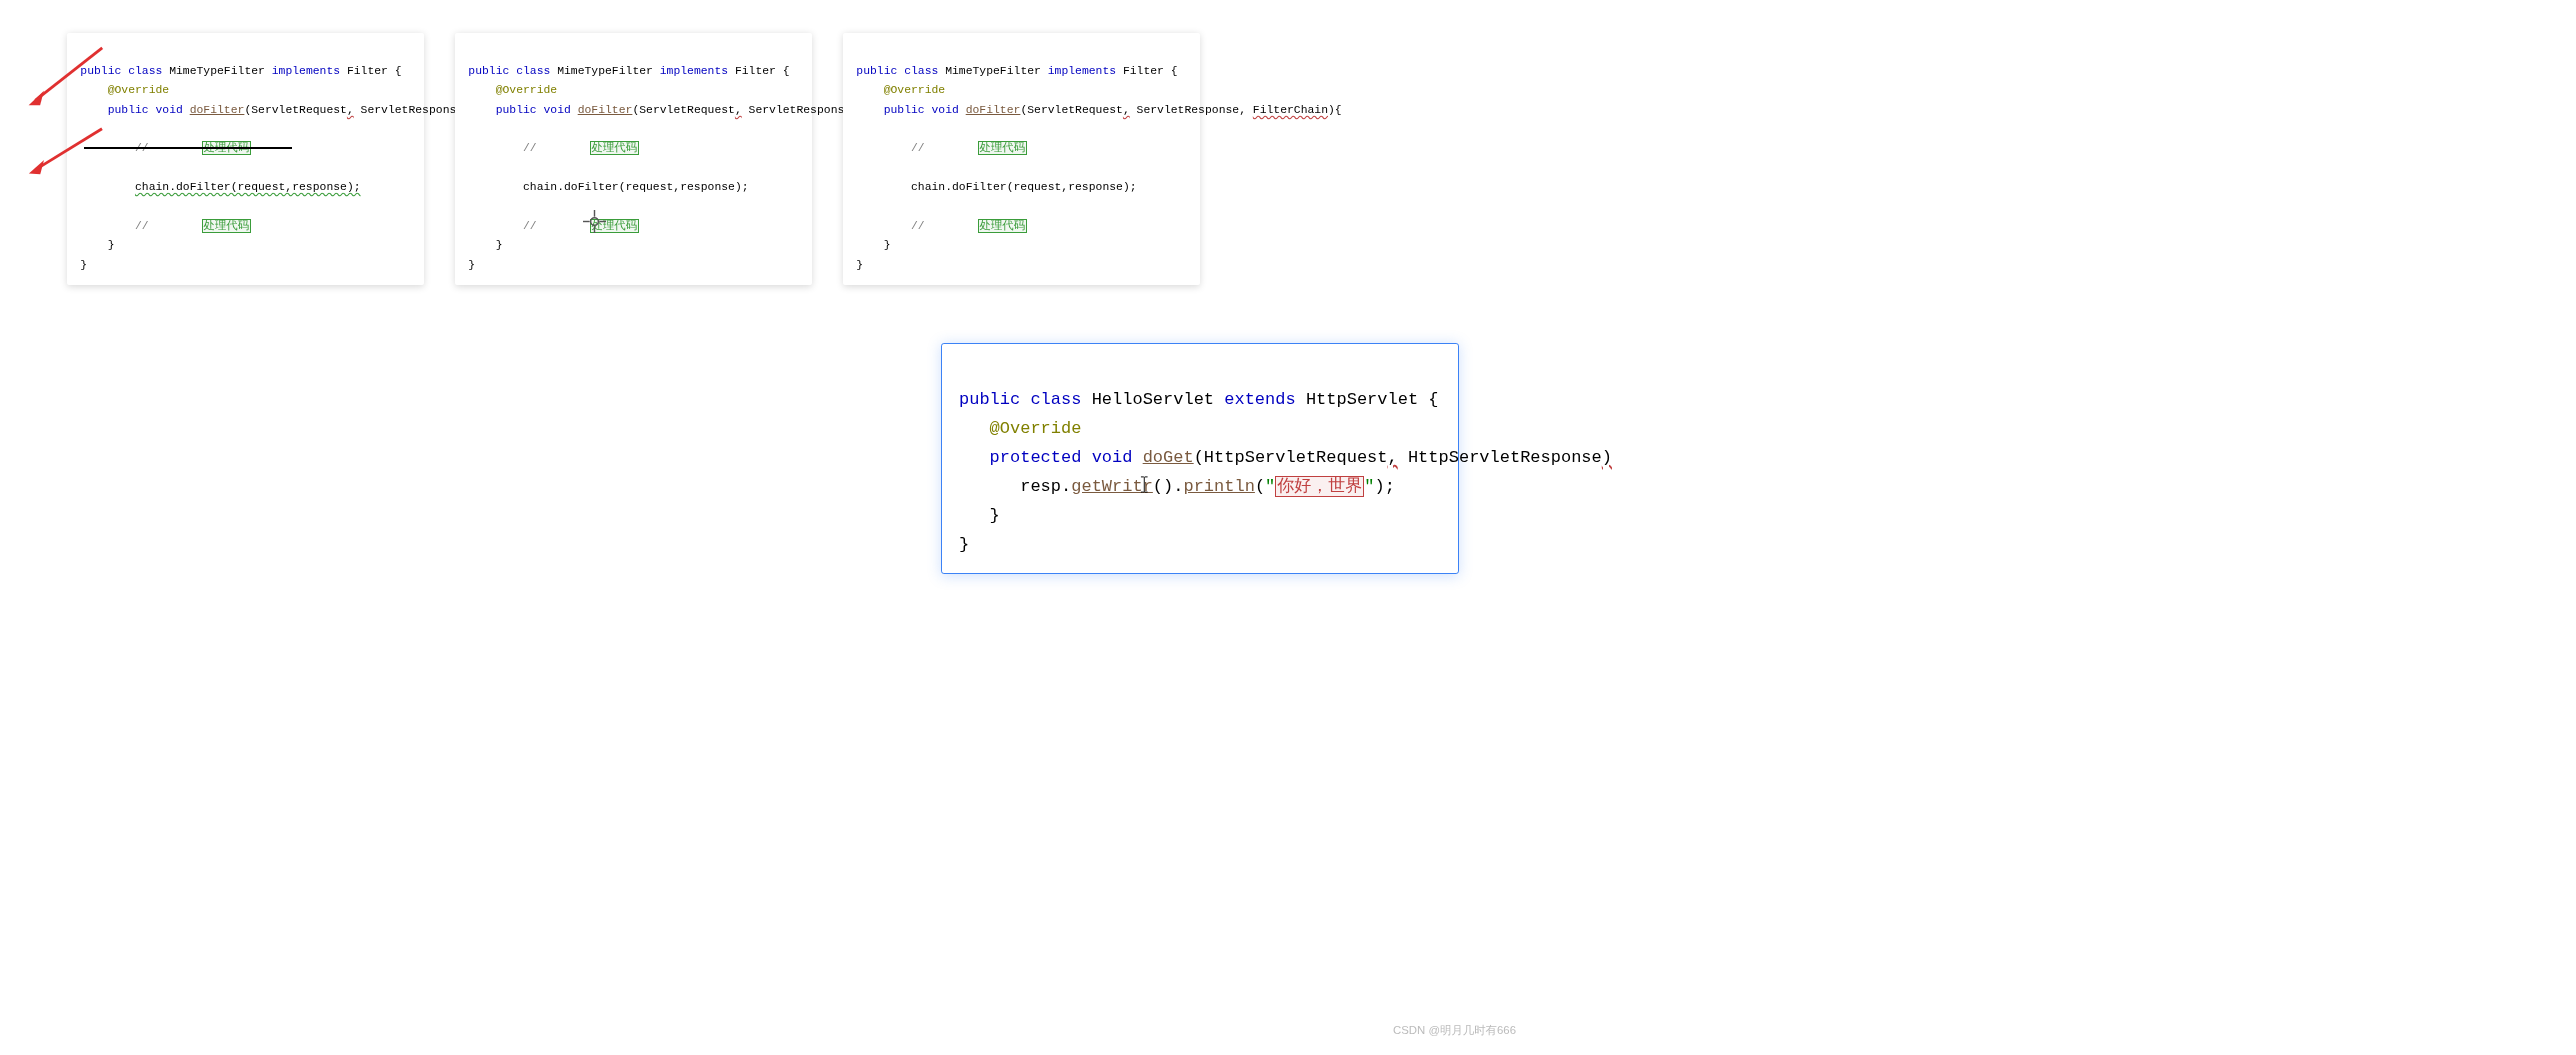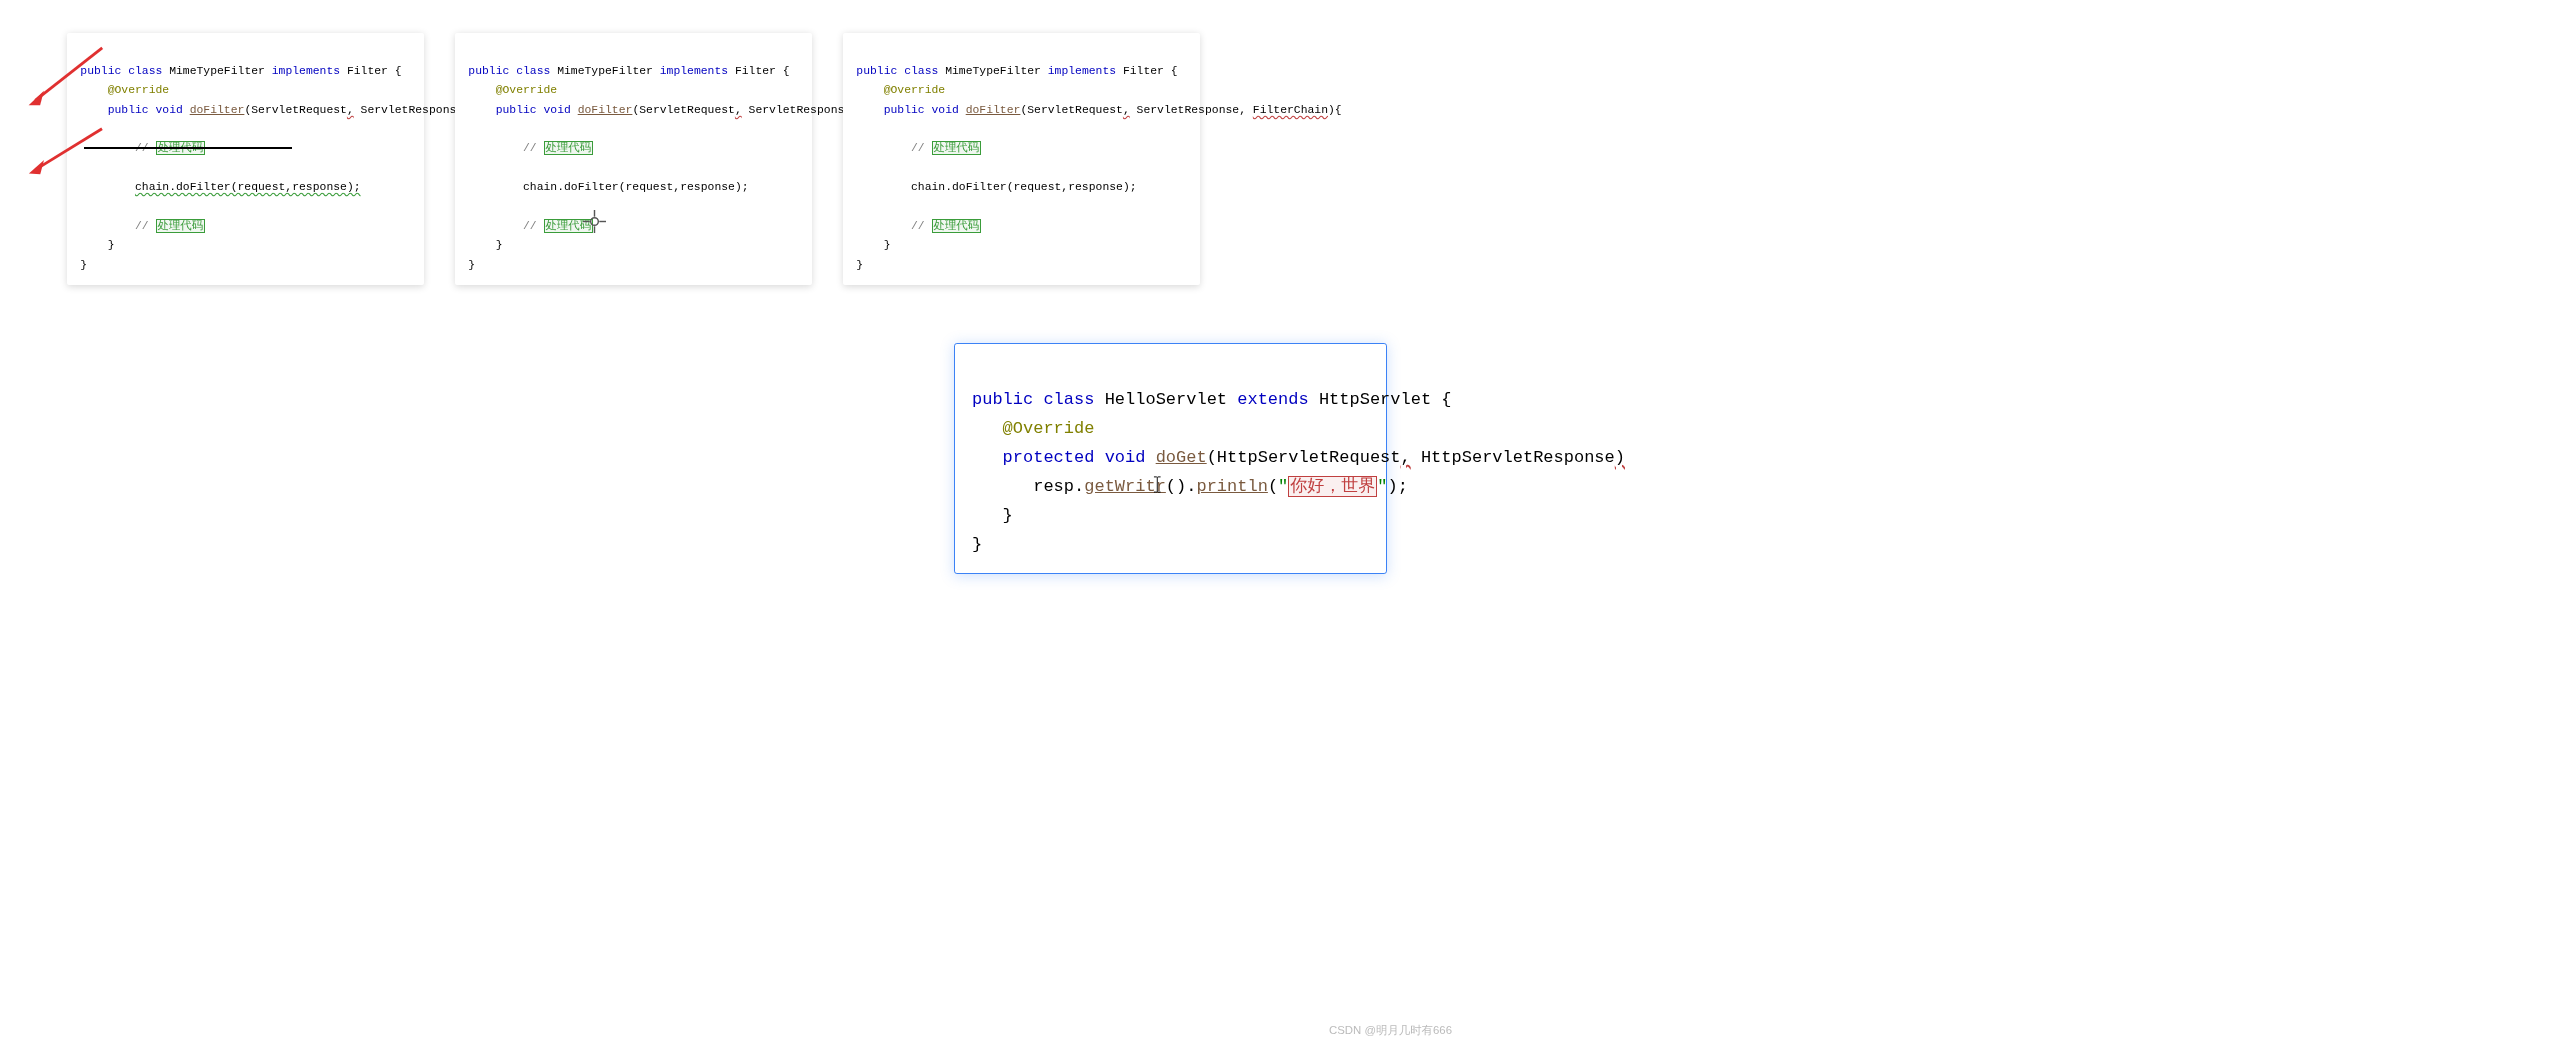--- a/index.html
+++ b/index.html
@@ -24,20 +24,21 @@
   .ann { color: #808000; text-align: right; }
   .id { color: #000; }
   .cm { color: #808080; }
   .fn { color: #7A5A3F; text-decoration: underline; }
   .str { color: #008000; }
   .hl-green {
     border: 1px solid #3A9C3A;
     color: #3A9C3A;
     padding: 0 1px;
     background: rgba(58,156,58,0.08);
+    margin-left: 46px;
   }
   .hl-red {
     border: 1px solid #C04040;
     color: #C04040;
     padding: 0 1px;
     background: rgba(192,64,64,0.08);
   }
   .wavy-red {
     text-decoration: underline wavy #C04040;
     text-underline-offset: 1.9px;
@@ -138,25 +139,25 @@
 </svg>
 
 <svg class="cursor-cross" style="left:583px; top:210px; width:23px; height:23px;" viewBox="0 0 24 24" width="23" height="23">
   <circle cx="12" cy="12" r="4"></circle>
   <line x1="12" y1="0" x2="12" y2="7"></line>
   <line x1="12" y1="17" x2="12" y2="24"></line>
   <line x1="0" y1="12" x2="7" y2="12"></line>
   <line x1="17" y1="12" x2="24" y2="12"></line>
 </svg>
 
-<div class="large-card" style="left:941px; top:343px; width:433px;margin-left:13px;">
+<div class="large-card" style="left:941px; top:343px; width:518px;">
 <span class="kw">public</span> <span class="kw">class</span> <span>HelloServlet</span> <span class="kw">extends</span> <span>HttpServlet</span> <span>{</span>
    <span class="ann">@Override</span>
    <span class="kw">protected</span> <span class="kw">void</span> <span class="fn">doGet</span><span>(HttpServletRequest</span><span class="wavy-red">,</span><span> HttpServletResponse</span><span class="wavy-red">)</span>
       <span>resp.</span><span class="fn">getWrit</span><span style="position:relative;"><svg style="position:absolute; left:-2.9px; top:-1.9px; width:9.5px; height:19px;" viewBox="0 0 10 20">
         <path d="M1 2 L4 2 M5 2 L8 2 M4.5 2 L4.5 18 M1 18 L4 18 M5 18 L8 18" stroke="#000" stroke-width="1" fill="none"></path>
       </svg></span><span class="fn">r</span><span>().</span><span class="fn">println</span><span>(</span><span class="str">"</span><span class="hl-red">你好，世界</span><span class="str">"</span><span>);</span>
    <span>}</span>
 <span>}</span>
 </div>
 
-<div class="watermark" style="right:1124px; bottom:17px;">CSDN @明月几时有666</div>
+<div class="watermark" style="right:1060px; bottom:17px;">CSDN @明月几时有666</div>
 
 
 </body></html>

